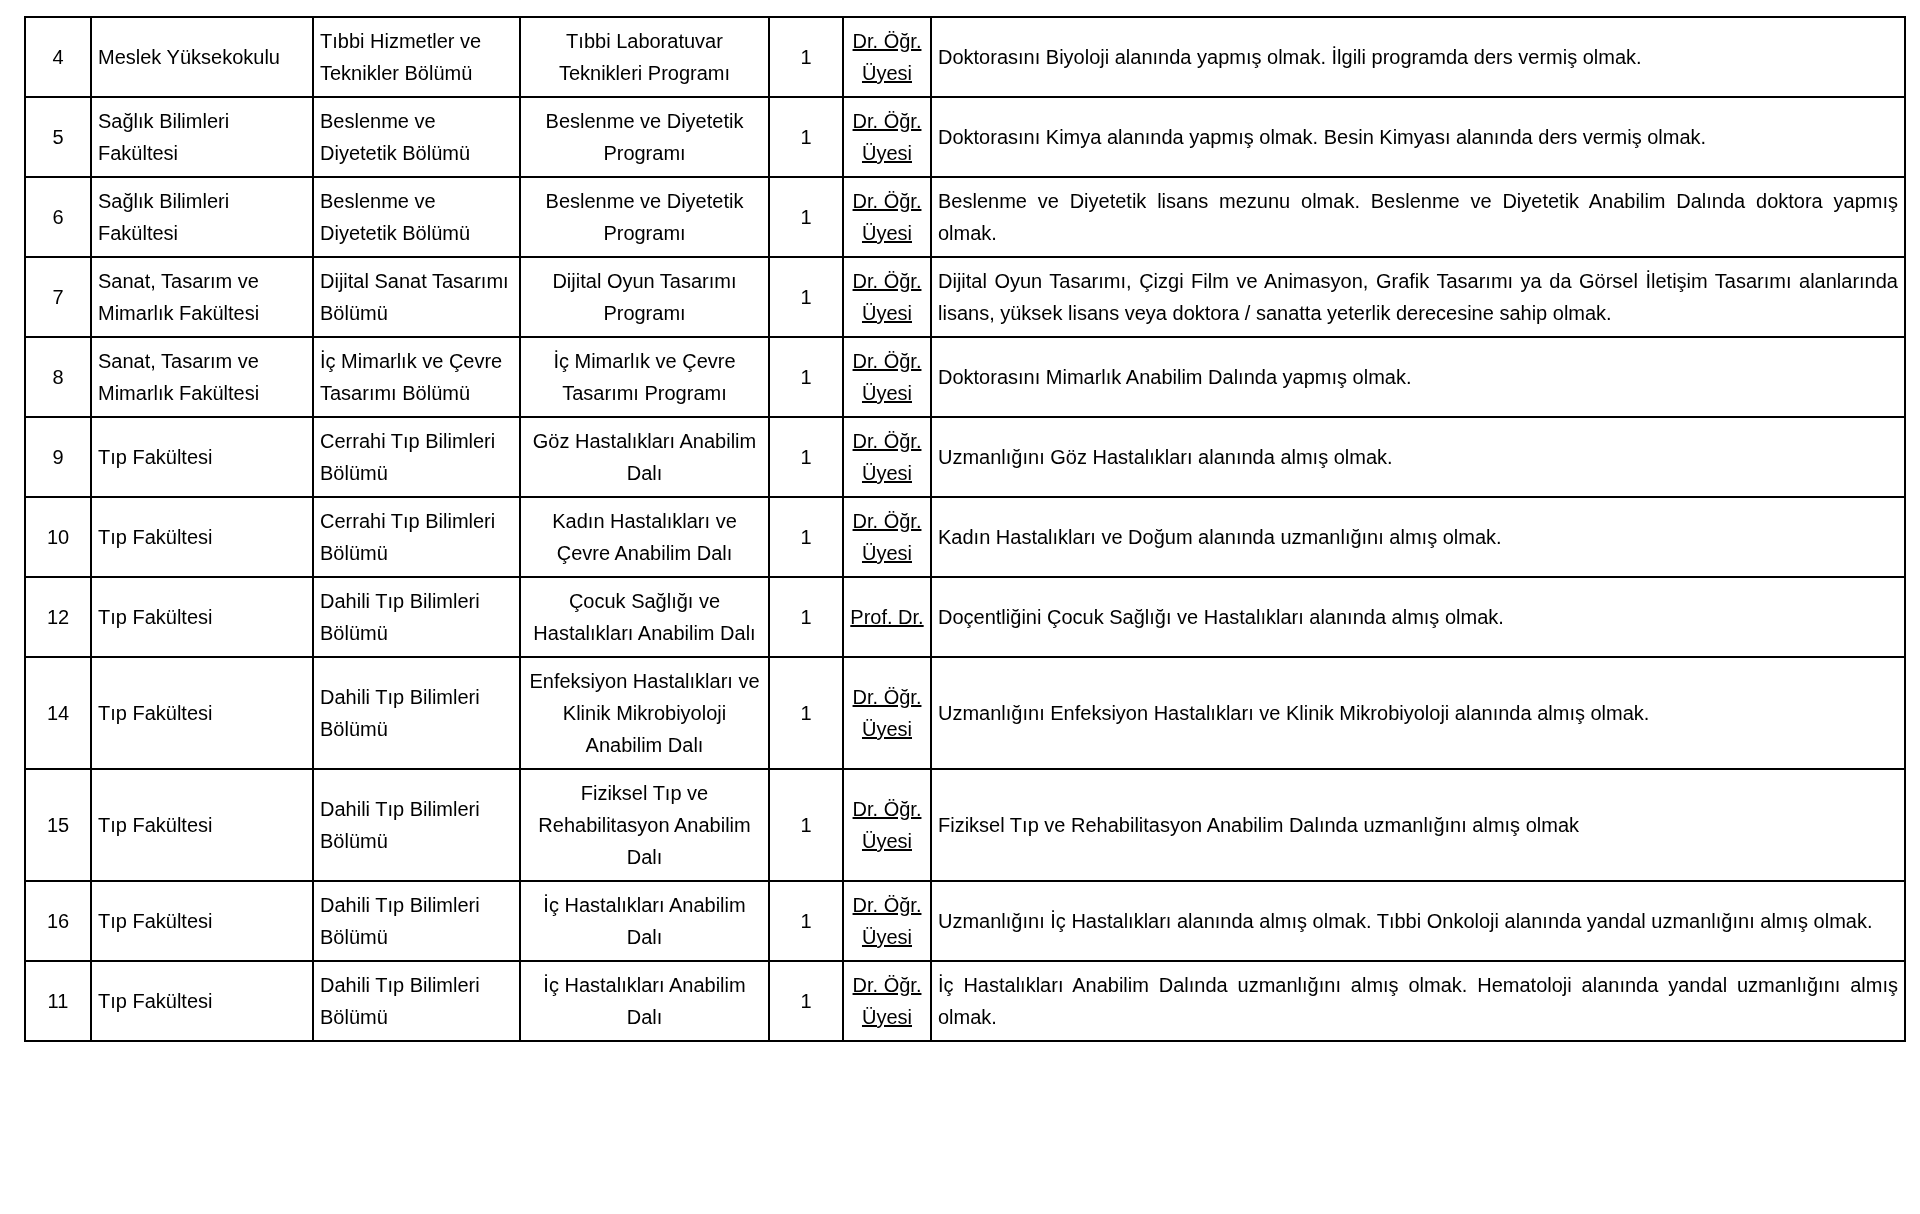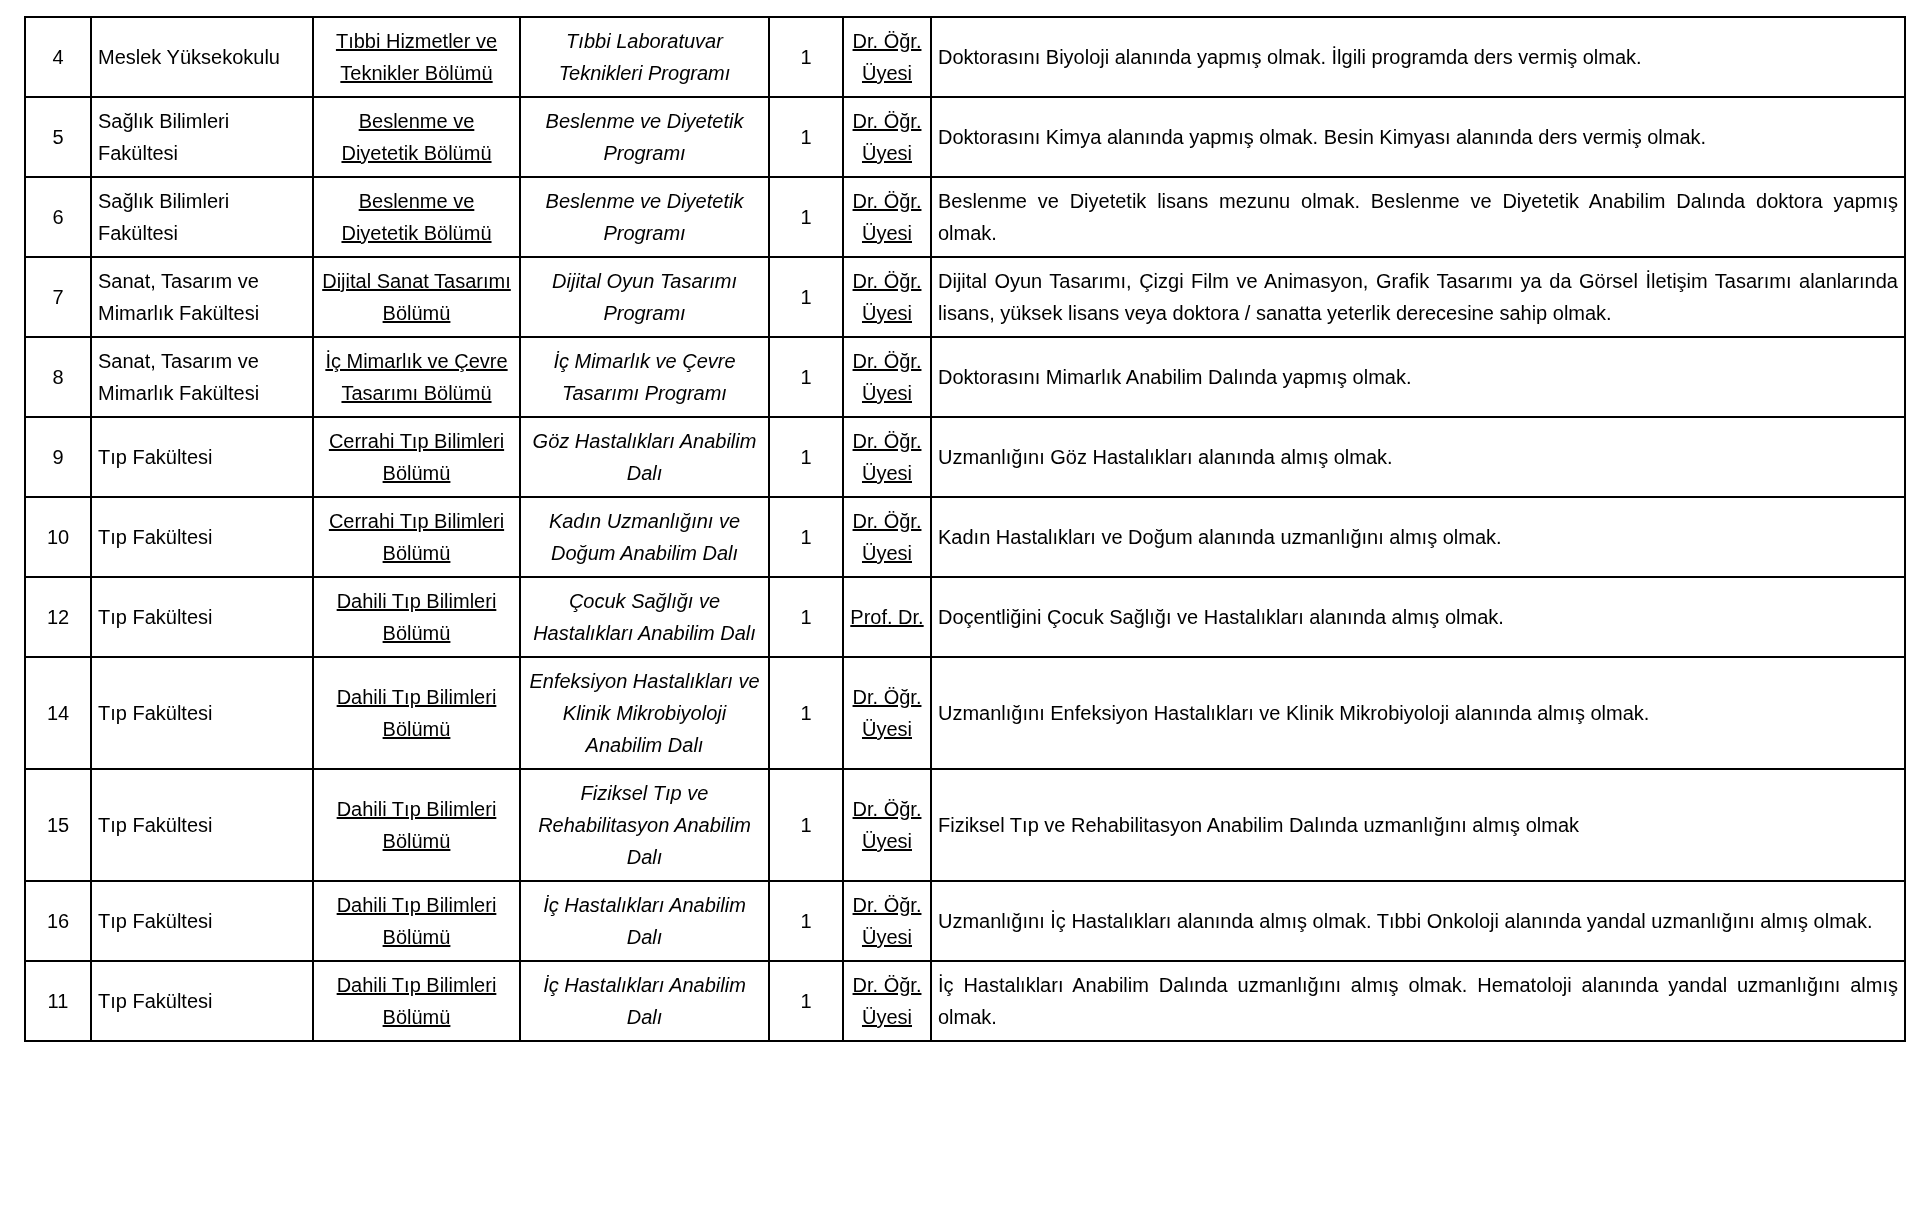--- a/index.html
+++ b/index.html
@@ -26,22 +26,22 @@
   }
   table.vacancy-table td {
     border: 2px solid #000000;
     vertical-align: middle;
     padding: 7px 6px;
     box-sizing: border-box;
     word-wrap: break-word;
   }
   td.c-no     { text-align: center; }
   td.c-fac    { text-align: left; }
-  td.c-dep    { text-align: center; text-decoration: underline; }
-  td.c-prog   { text-align: center; font-style: italic; }
+  td.c-dep    { text-align: left; }
+  td.c-prog   { text-align: center; }
   td.c-cnt    { text-align: center; }
   td.c-title  { text-align: center; padding-left: 3px; padding-right: 3px; text-decoration: underline; }
   td.c-req    { text-align: justify; padding-left: 8px; padding-right: 8px; }
 </style>
 </head>
 <body>
 
 <div class="page">
   <table class="vacancy-table">
     <colgroup>
@@ -105,21 +105,21 @@
     <td class="c-dep">Cerrahi Tıp Bilimleri Bölümü</td>
     <td class="c-prog">Göz Hastalıkları Anabilim Dalı</td>
     <td class="c-cnt">1</td>
     <td class="c-title">Dr. Öğr. Üyesi</td>
     <td class="c-req">Uzmanlığını Göz Hastalıkları alanında almış olmak.</td>
   </tr>
         <tr>
     <td class="c-no">10</td>
     <td class="c-fac">Tıp Fakültesi</td>
     <td class="c-dep">Cerrahi Tıp Bilimleri Bölümü</td>
-    <td class="c-prog">Kadın Uzmanlığını ve Doğum Anabilim Dalı</td>
+    <td class="c-prog">Kadın Hastalıkları ve Çevre Anabilim Dalı</td>
     <td class="c-cnt">1</td>
     <td class="c-title">Dr. Öğr. Üyesi</td>
     <td class="c-req">Kadın Hastalıkları ve Doğum alanında uzmanlığını almış olmak.</td>
   </tr>
         <tr>
     <td class="c-no">12</td>
     <td class="c-fac">Tıp Fakültesi</td>
     <td class="c-dep">Dahili Tıp Bilimleri Bölümü</td>
     <td class="c-prog">Çocuk Sağlığı ve Hastalıkları Anabilim Dalı</td>
     <td class="c-cnt">1</td>

